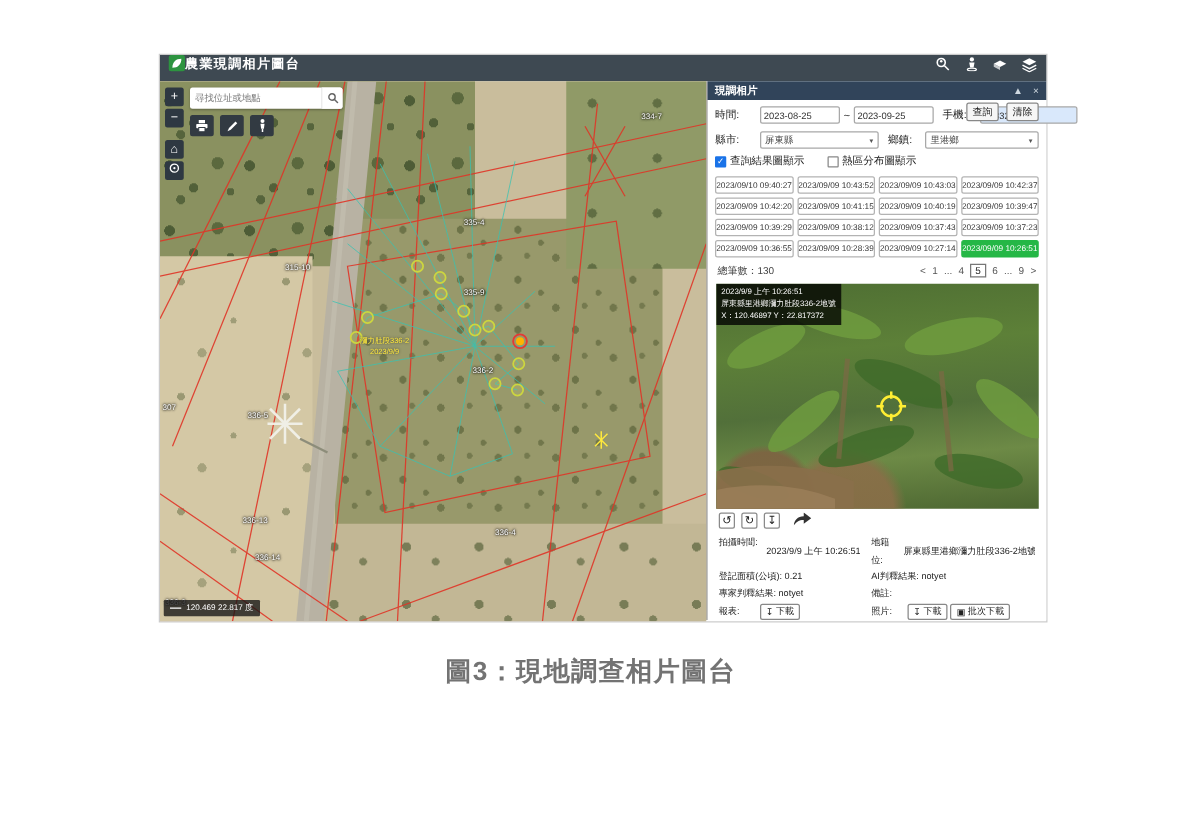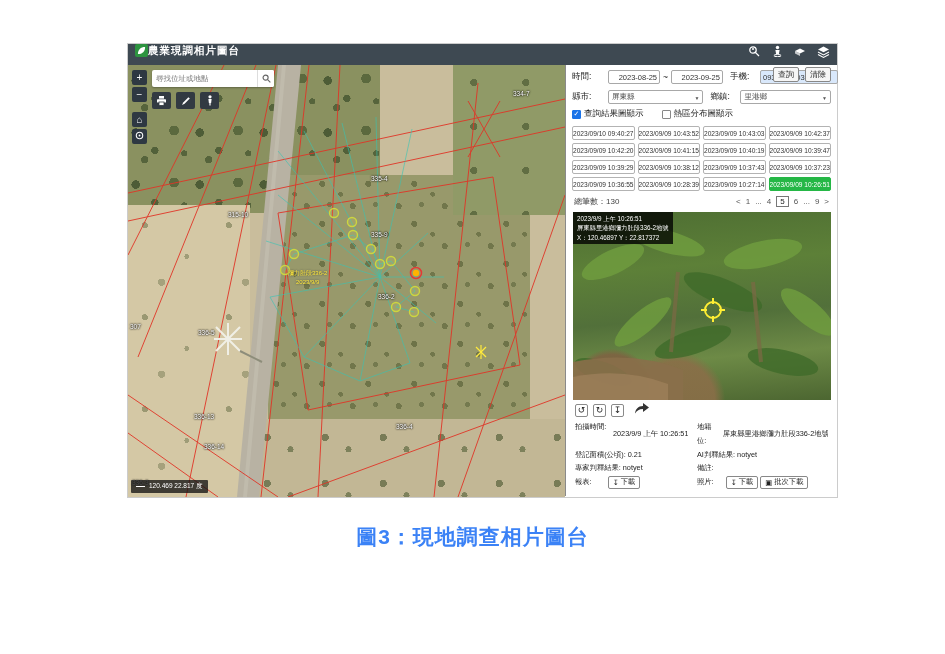--- a/index.html
+++ b/index.html
@@ -74,21 +74,21 @@
   .panel-title { font-size:8.5px; font-weight:bold; }
   .panel-titlebar .ctrls { margin-left:auto; display:flex; gap:8px; align-items:center; }
   .panel-titlebar .ctrl { color:#cfd8e0; font-size:8px; cursor:pointer; line-height:1; }
 
   .filters { padding:5px 6px 2px; font-size:8.5px; color:#222; }
   .frow { display:flex; align-items:center; margin-bottom:4px; gap:3px; }
   .flabel { flex:0 0 auto; }
   .flabel.w1 { width:33px; }
   .flabel.w2 { width:27px; margin-left:4px; }
   .tinput { height:14px; border:1px solid #a8a8a8; border-radius:2px; font-size:7.5px; padding:0 2px; color:#333; background:#fff; }
-  .date { width:52px;text-align:right; }
+  .date { width:64px; }
   .phone { width:78px; background:#d9e8fb; }
   .fbtn { height:15px; font-size:8px; border:1px solid #888; border-radius:2px; background:#f6f6f6; padding:0 4px; margin-left:3px; cursor:pointer; color:#222; }
   .select { position:relative; height:14px; border:1px solid #a8a8a8; border-radius:2px; font-size:7.5px; color:#444; background:#fff; display:flex; align-items:center; padding:0 12px 0 3px; cursor:pointer; }
   .select .arrow { position:absolute; right:3px; top:4px; font-size:5px; color:#555; }
   .sel-l { width:97px; }
   .sel-r { width:92px; }
   .checkrow { display:flex; align-items:center; gap:18px; margin:2px 0 3px; }
   .chk { display:flex; align-items:center; gap:3px; cursor:pointer; }
   .chkbox { width:9px; height:9px; border:1px solid #888; border-radius:1px; background:#fff; display:flex; align-items:center; justify-content:center; font-size:7px; color:#fff; }
   .chkbox.on { background:#1a73e8; border-color:#1a73e8; }
@@ -114,21 +114,21 @@
   .share { border:none; background:none; font-size:12px; margin-left:6px; cursor:pointer; color:#222; }
 
   .meta { padding:2px 9px 0; font-size:7.3px; color:#222; }
   .mrow { display:flex; line-height:1.9; align-items:center; }
   .mcell1 { width:122px; display:flex; gap:2px; align-items:center; flex:0 0 auto; }
   .mcell2 { flex:1; display:flex; gap:2px; align-items:center; min-width:0; }
   .mcell2 .val, .mcell1 .val { white-space:nowrap; overflow:hidden; }
   .dlbtn { height:13px; font-size:7.3px; border:1px solid #888; border-radius:2px; background:#fff; padding:0 4px; cursor:pointer; display:inline-flex; align-items:center; gap:2px; color:#222; }
 
   
-  .fig-title { position:absolute; left:0; top:523px; width:945px; text-align:center; font-size:21px; font-weight:bold; color:#3b82f6; letter-spacing:1px; }
+  .fig-title { position:absolute; left:0; top:523px; width:945px; text-align:center; font-size:21px; font-weight:bold; color:#737373; letter-spacing:1px; }
   .fig-source { position:absolute; left:0; top:558px; width:945px; text-align:center; font-size:15px; color:#8d8d8d; }
 </style>
 </head>
 <body>
 
 <div class="stage">
   <div class="app">
 
     <div class="app-header">
       <div class="logo">
@@ -311,20 +311,27 @@
               </svg>
           </button>
         </div>
         <div class="coord-chip">
           <span class="dash"></span>
           <span>120.469 22.817 度</span>
         </div>
       </div>
 
       <div class="panel">
+        <div class="panel-titlebar">
+          <span class="panel-title">現調相片</span>
+          <span class="ctrls">
+            <span class="ctrl">▲</span>
+            <span class="ctrl">×</span>
+          </span>
+        </div>
 
         <div class="filters">
           <div class="frow">
             <span class="flabel w1">時間:</span>
             <input class="tinput date" value="2023-08-25" style="">
             <span>~</span>
             <input class="tinput date" value="2023-09-25" style="">
             <span class="flabel w2">手機:</span>
             <input class="tinput phone" value="0933292403" style="">
           </div>

